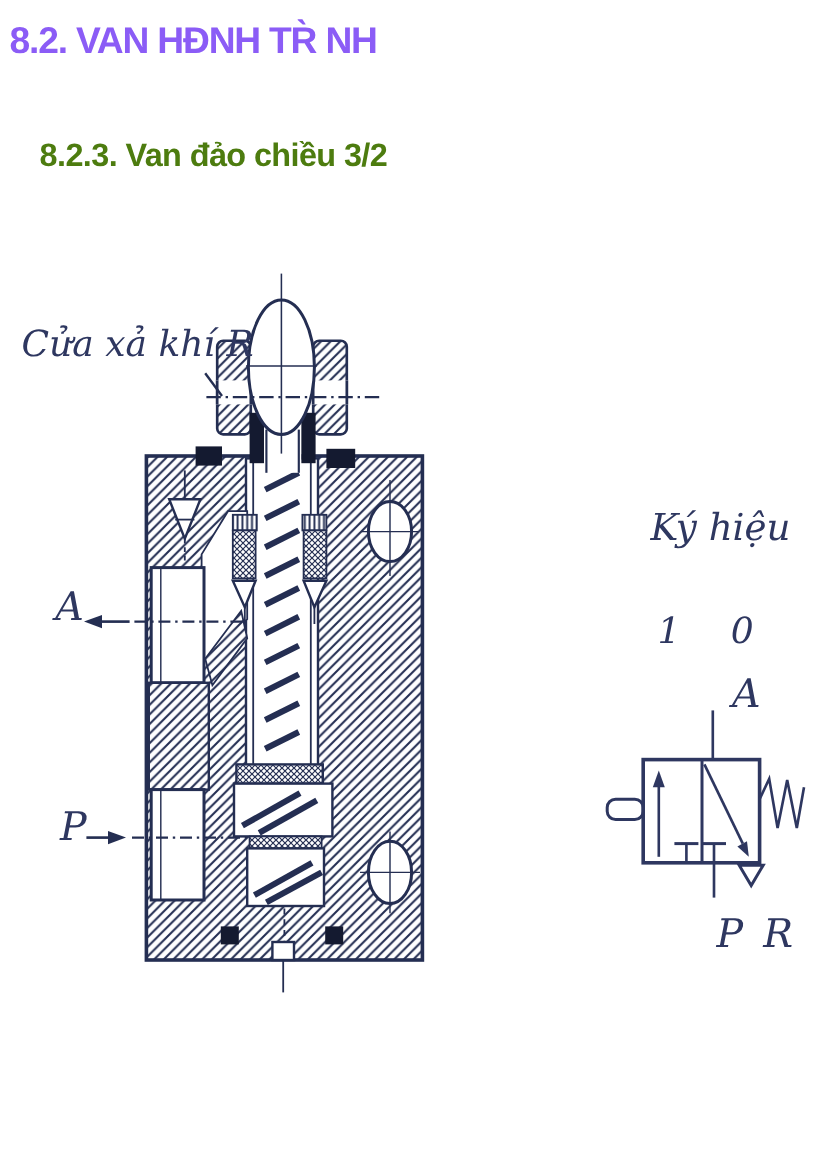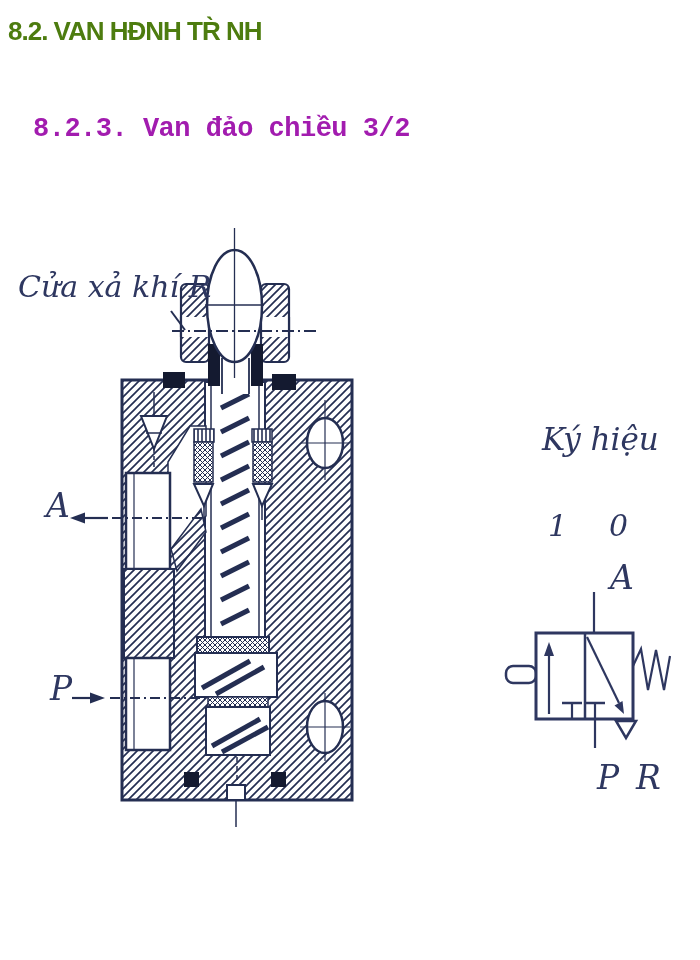--- a/index.html
+++ b/index.html
@@ -2,27 +2,27 @@
 <html><head>
 <meta charset="utf-8">
 <style>
   html,body{margin:0;padding:0;background:#888;}
   .page{
     position:relative;width:700px;height:960px;background:#ffffff;
     overflow:hidden;font-family:"Liberation Sans",sans-serif;margin:0 auto;
   }
   .title{
     position:absolute;left:8px;top:16px;width:640px;
-    font-size:26px;font-weight:bold;letter-spacing:-1px;
-    color:#4d7c0f;font-family:"Liberation Sans",sans-serif;
+    font-size:31px;font-weight:bold;letter-spacing:-1px;
+    color:#8b5cf6;font-family:"Liberation Sans",sans-serif;
   }
   .subtitle{
     position:absolute;left:33px;top:114px;width:600px;
     font-size:27px;font-weight:bold;letter-spacing:-0.5px;
-    color:#a21caf;font-family:Liberation Mono, monospace;
+    color:#4d7c0f;font-family:Liberation Sans, sans-serif;
   }
   .figure{position:absolute;left:0;top:210px;width:700px;height:660px;}
   .svg-label{
     font-family:"DejaVu Serif","Liberation Serif",serif;
     font-style:italic;fill:#2e3760;
   }
 </style>
 </head>
 <body>
 

